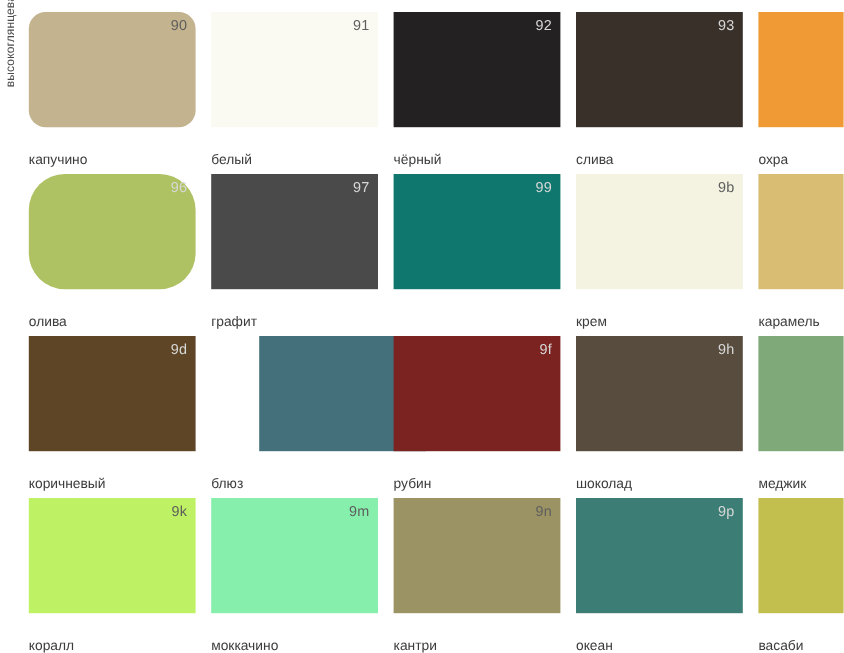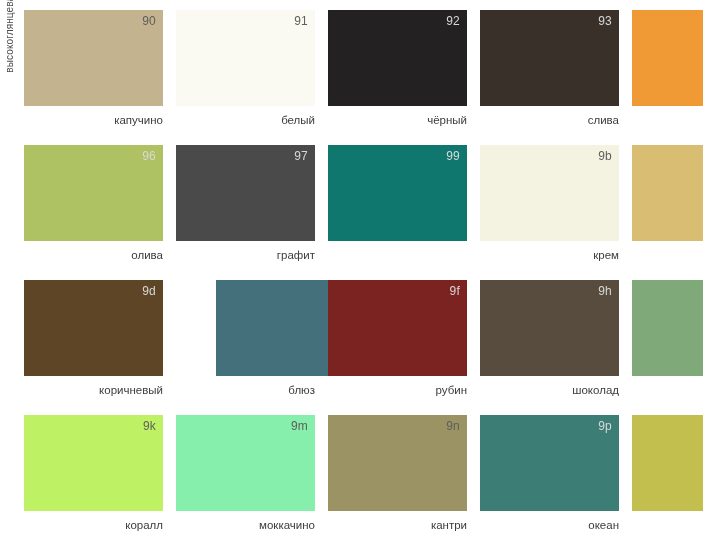--- a/index.html
+++ b/index.html
@@ -75,41 +75,40 @@
     right: 7px;
     font-size: 12px;
     line-height: 13px;
     font-family: "Liberation Sans", sans-serif;
     letter-spacing: 0.2px;
   }
   .chip-code.on-light { color: #5e5e5e; }
   .chip-code.on-dark  { color: #d8d8d8; }
 
   .chip-name {
-    margin-top: 7px;
+    margin-top: 21px;
     width: 139px;
-    text-align: right;
     font-size: 11.5px;
     line-height: 14px;
     color: #3c3c3c;
     font-family: "Liberation Sans", sans-serif;
   }
 </style>
 </head>
 <body>
 
 <div id="palette-root">
 
   <div class="side-label">
     <span>высокоглянцевая эмаль</span>
   </div>
 
   <div class="grid" id="swatch-grid">
       <div class="swatch-cell">
-        <div class="chip" style="background-color: rgb(195, 179, 142);">
+        <div class="chip" style="background-color: rgb(195, 179, 142); border-radius: 14px;">
           <div class="chip-code on-light">90</div>
         </div>
         <div class="chip-name">капучино</div>
       </div>
       <div class="swatch-cell">
         <div class="chip" style="background-color: rgb(251, 250, 242);">
           <div class="chip-code on-light">91</div>
         </div>
         <div class="chip-name">белый</div>
       </div>
@@ -123,21 +122,21 @@
         <div class="chip" style="background-color: rgb(58, 48, 42); padding-left: 41px;">
           <div class="chip-code on-dark">93</div>
         </div>
         <div class="chip-name">слива</div>
       </div>
       <div class="swatch-cell">
         <div class="chip" style="background-color: rgb(240, 154, 54);"></div>
         <div class="chip-name">охра</div>
       </div>
       <div class="swatch-cell">
-        <div class="chip" style="background-color: rgb(174, 194, 99);">
+        <div class="chip" style="background-color: rgb(174, 194, 99); border-radius: 30px;">
           <div class="chip-code on-dark">96</div>
         </div>
         <div class="chip-name">олива</div>
       </div>
       <div class="swatch-cell">
         <div class="chip" style="background-color: rgb(74, 74, 74);">
           <div class="chip-code on-dark">97</div>
         </div>
         <div class="chip-name">графит</div>
       </div>

